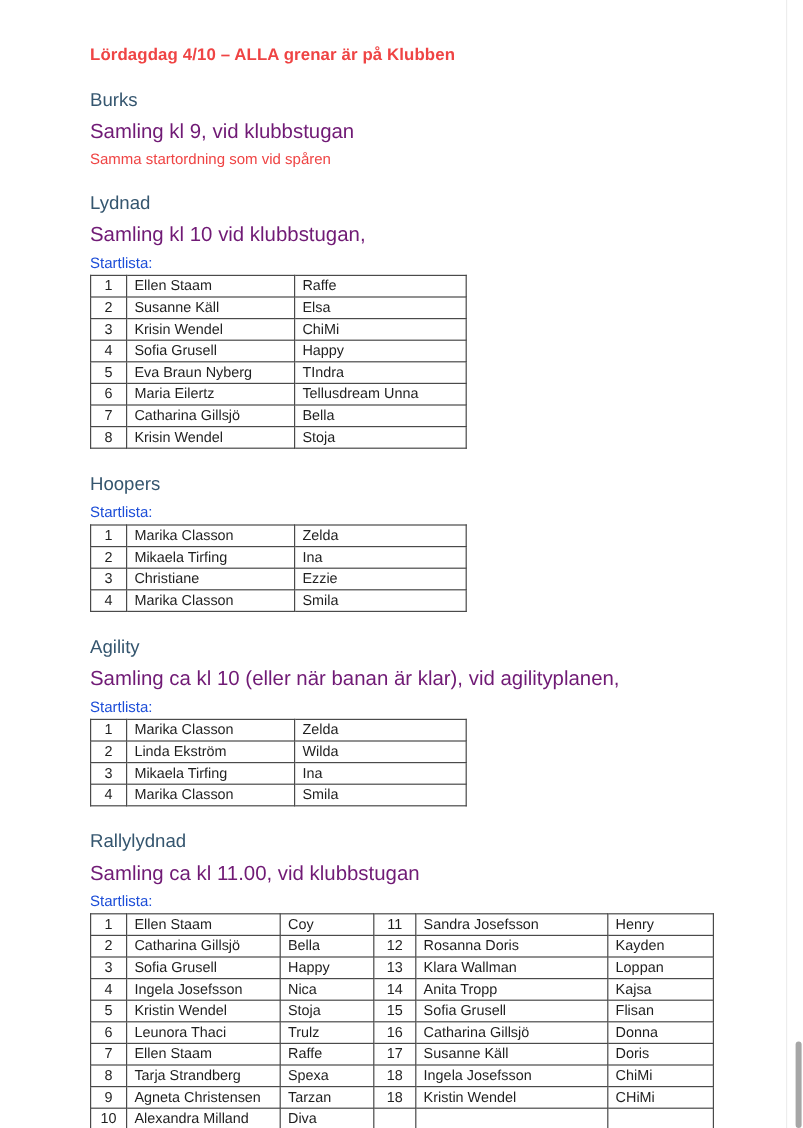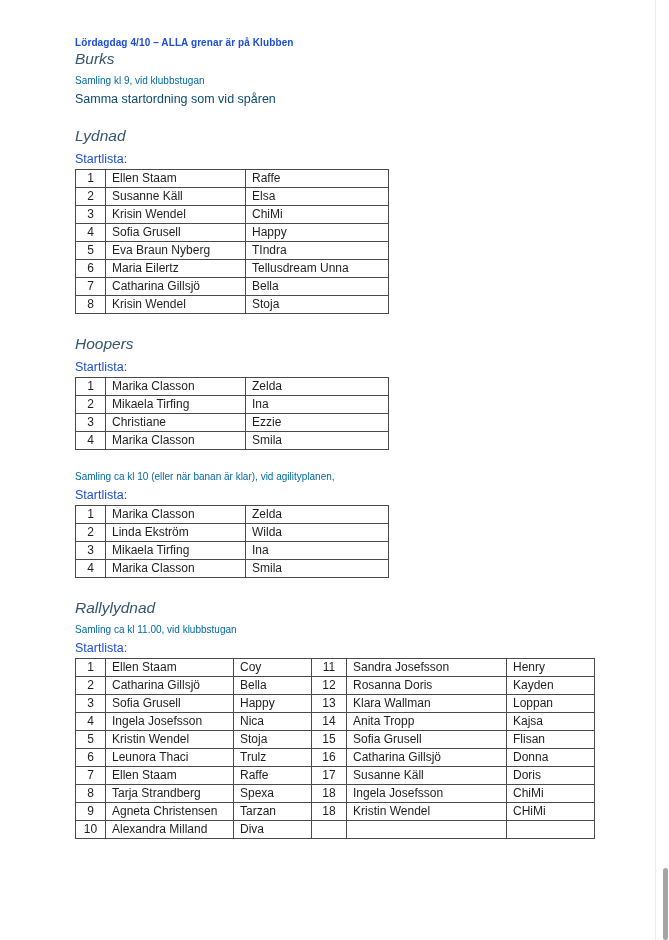--- a/index.html
+++ b/index.html
@@ -2,43 +2,42 @@
 <html><head>
 <meta charset="utf-8">
 <style>
   * { box-sizing: border-box; margin: 0; padding: 0; }
   html, body { width: 669px; height: 940px; background: #ffffff; overflow: hidden; }
   body { font-family: "Liberation Sans", "DejaVu Sans", sans-serif; color: #1f1f1f; position: relative; }
 
   .doc { padding: 37px 0 0 75px; }
 
   .doc-title {
-    font-size: 10px;
+    font-size: 14px;
     font-weight: 700;
-    color: #1d4ed8;
+    color: #ef4444;
     letter-spacing: .1px;
-    margin-bottom: 2px;
+    margin-bottom: 22px;
   }
 
   .section { margin-bottom: 21px; }
   .section h2 {
     font-size: 15.5px;
     font-weight: 500;
     color: #35566f;
     margin-bottom: 7px;
-    font-style: italic;
   }
   .meeting {
-    font-size: 10px;
-    color: #0369a1;
+    font-size: 17px;
+    color: #701a75;
     margin-bottom: 6px;
   }
   .note {
     font-size: 12.5px;
-    color: #0c4a6e;
+    color: #ef4444;
   }
   .startlista {
     font-size: 12.5px;
     color: #1d4ed8;
     margin-bottom: 3px;
   }
 
   table.startlist {
     border-collapse: collapse;
     table-layout: fixed;
@@ -85,20 +84,21 @@
   <div class="doc-title">Lördagdag 4/10 – ALLA grenar är på Klubben</div>
 
   <div class="section">
     <h2>Burks</h2>
     <div class="meeting">Samling kl 9, vid klubbstugan</div>
     <div class="note">Samma startordning som vid spåren</div>
   </div>
 
   <div class="section">
     <h2>Lydnad</h2>
+    <div class="meeting">Samling kl 10 vid klubbstugan,</div>
     <div class="startlista">Startlista:</div>
     <table class="startlist tbl-narrow">
       <colgroup>
           <col class="c-num">
           <col class="c-name">
           <col class="c-dog">
         </colgroup>
       <tbody>
           <tr>
             <td class="num">1</td>
@@ -172,20 +172,21 @@
           <tr>
             <td class="num">4</td>
             <td>Marika Classon</td>
             <td>Smila</td>
           </tr>
         </tbody>
     </table>
   </div>
 
   <div class="section">
+    <h2>Agility</h2>
     <div class="meeting">Samling ca kl 10 (eller när banan är klar), vid agilityplanen,</div>
     <div class="startlista">Startlista:</div>
     <table class="startlist tbl-narrow">
       <colgroup>
           <col class="c-num">
           <col class="c-name">
           <col class="c-dog">
         </colgroup>
       <tbody>
           <tr>

